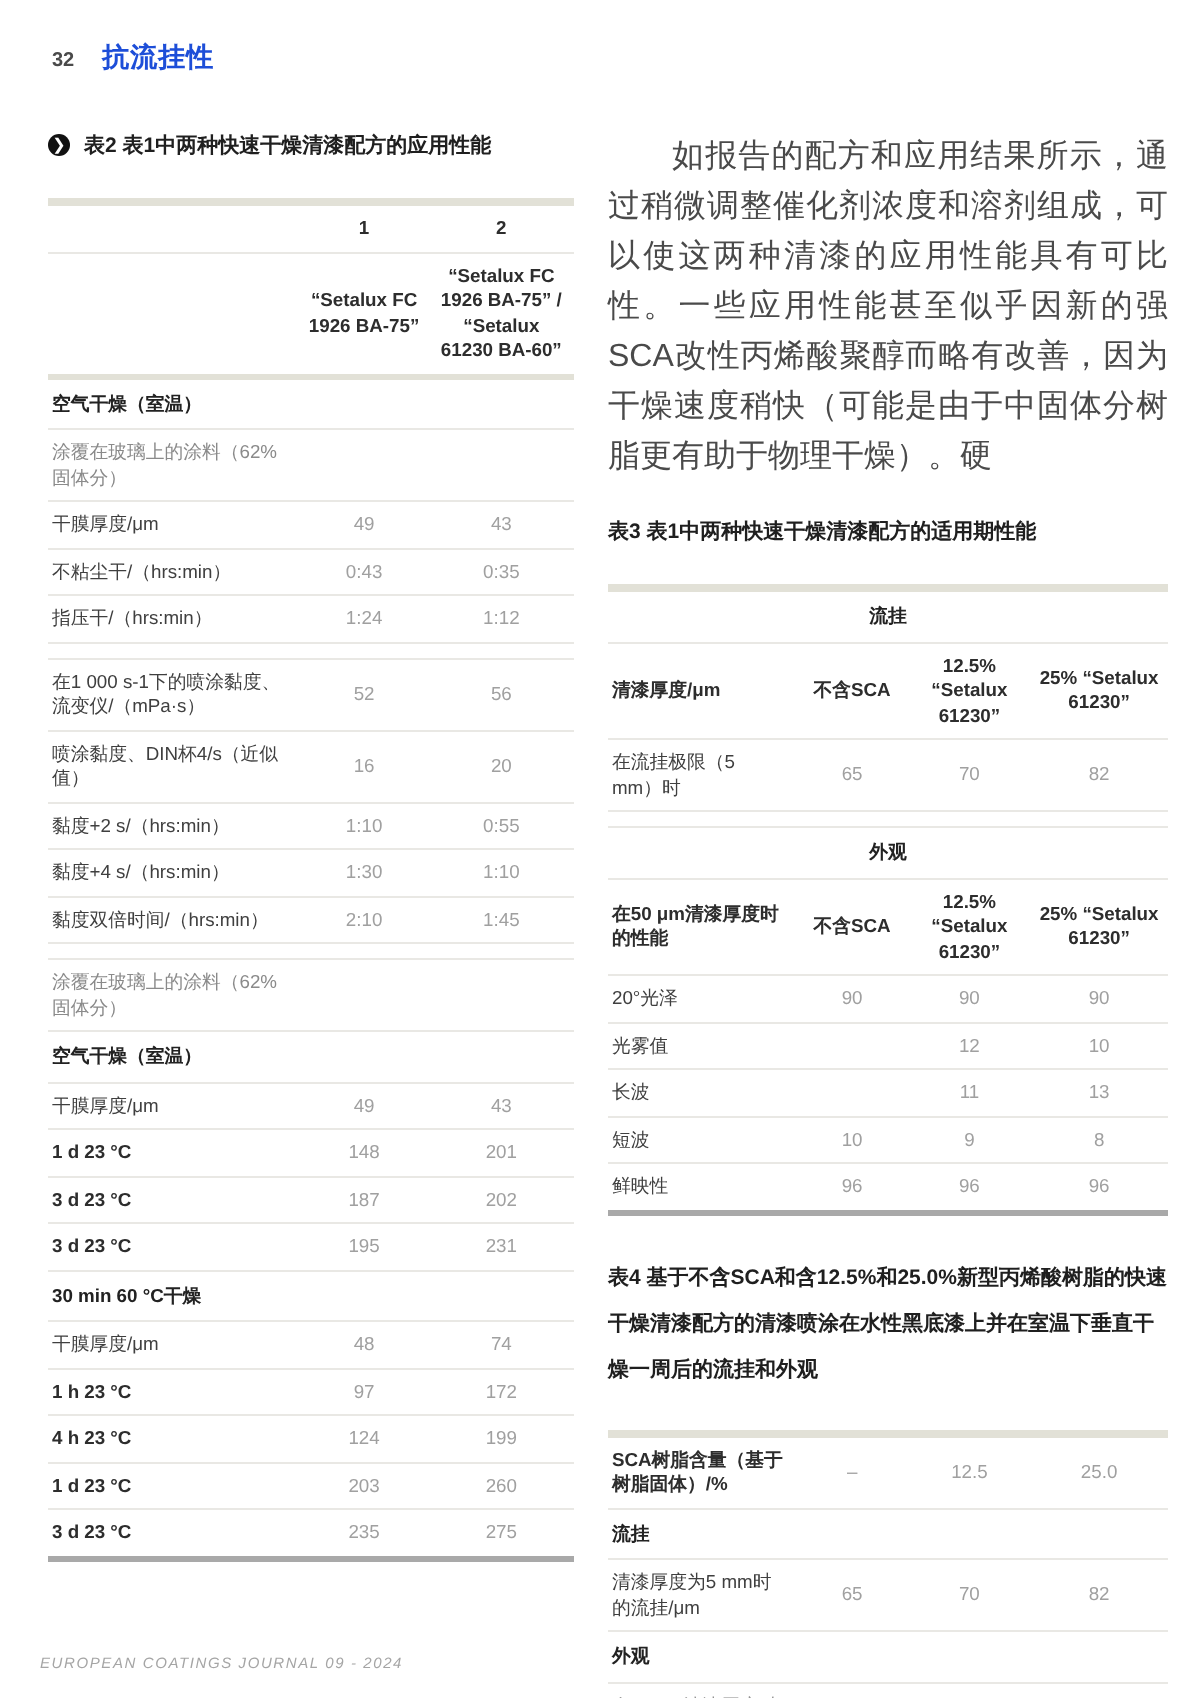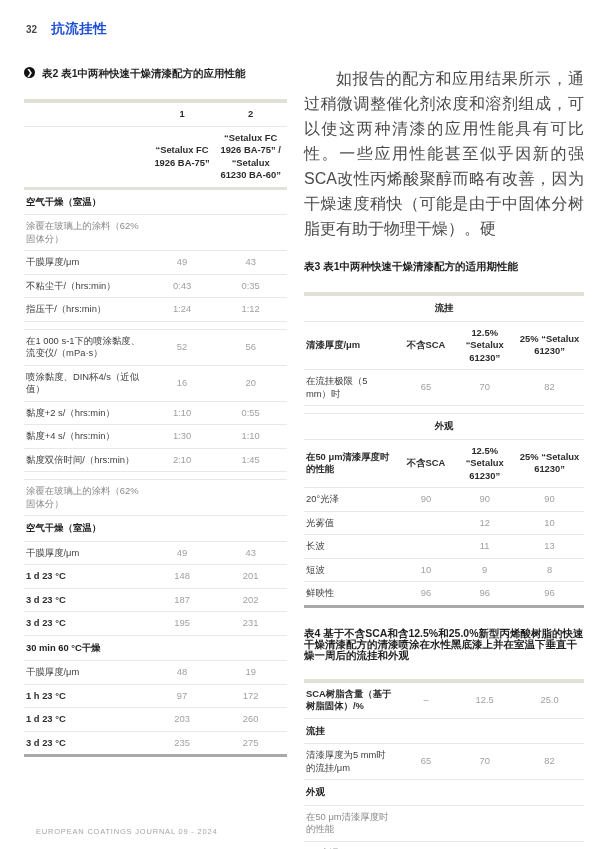--- a/index.html
+++ b/index.html
@@ -34,24 +34,24 @@
   .trow.spacer{display:block;height:7px;padding:0;}
   .trow.no-rule{border-top:none;}
   .trow.rule-beige{border-top:3px solid #e2e1d7;}
   .trow.center{text-align:center;}
   .tlabel{color:#3f3f3f;padding-right:6px;}
   .trow.label .tlabel{color:#8a8a8a;}
   .trow.header .tlabel{font-weight:bold;color:#2d2d2d;}
   .tlabel.b{font-weight:bold;color:#2d2d2d;}
   .tval{text-align:center;color:#a0a0a0;padding:0 2px;}
   .tval.b{font-weight:bold;color:#2d2d2d;}
-  .cap3{margin-top:20px;line-height:11px;}
-  
-  .footer{position:absolute;left:36px;bottom:13px;font-size:7.5px;letter-spacing:.8px;
-    color:#a5a5a5;}
+  .cap3{margin-top:20px;line-height:23px;}
+  
+  .footer{position:absolute;left:20px;bottom:13px;font-size:7.5px;letter-spacing:.8px;
+    color:#a5a5a5;font-style:italic;}
 </style>
 </head>
 <body>
 
 <div class="page">
 
   <div class="pagehead">
     <span class="pagenum">32</span>
     <span class="pagetitle">抗流挂性</span>
   </div>
@@ -141,26 +141,31 @@
           </div>
           <div class="trow data">
             <div class="tlabel b">3 d 23 °C</div>
             <div class="tval">195</div>
             <div class="tval">231</div>
           </div>
           <div class="trow section">30 min 60 °C干燥</div>
           <div class="trow data">
             <div class="tlabel">干膜厚度/μm</div>
             <div class="tval">48</div>
-            <div class="tval">19</div>
+            <div class="tval">74</div>
           </div>
           <div class="trow data">
             <div class="tlabel b">1 h 23 °C</div>
             <div class="tval">97</div>
             <div class="tval">172</div>
+          </div>
+          <div class="trow data">
+            <div class="tlabel b">4 h 23 °C</div>
+            <div class="tval">124</div>
+            <div class="tval">199</div>
           </div>
           <div class="trow data">
             <div class="tlabel b">1 d 23 °C</div>
             <div class="tval">203</div>
             <div class="tval">260</div>
           </div>
           <div class="trow data">
             <div class="tlabel b">3 d 23 °C</div>
             <div class="tval">235</div>
             <div class="tval">275</div>

